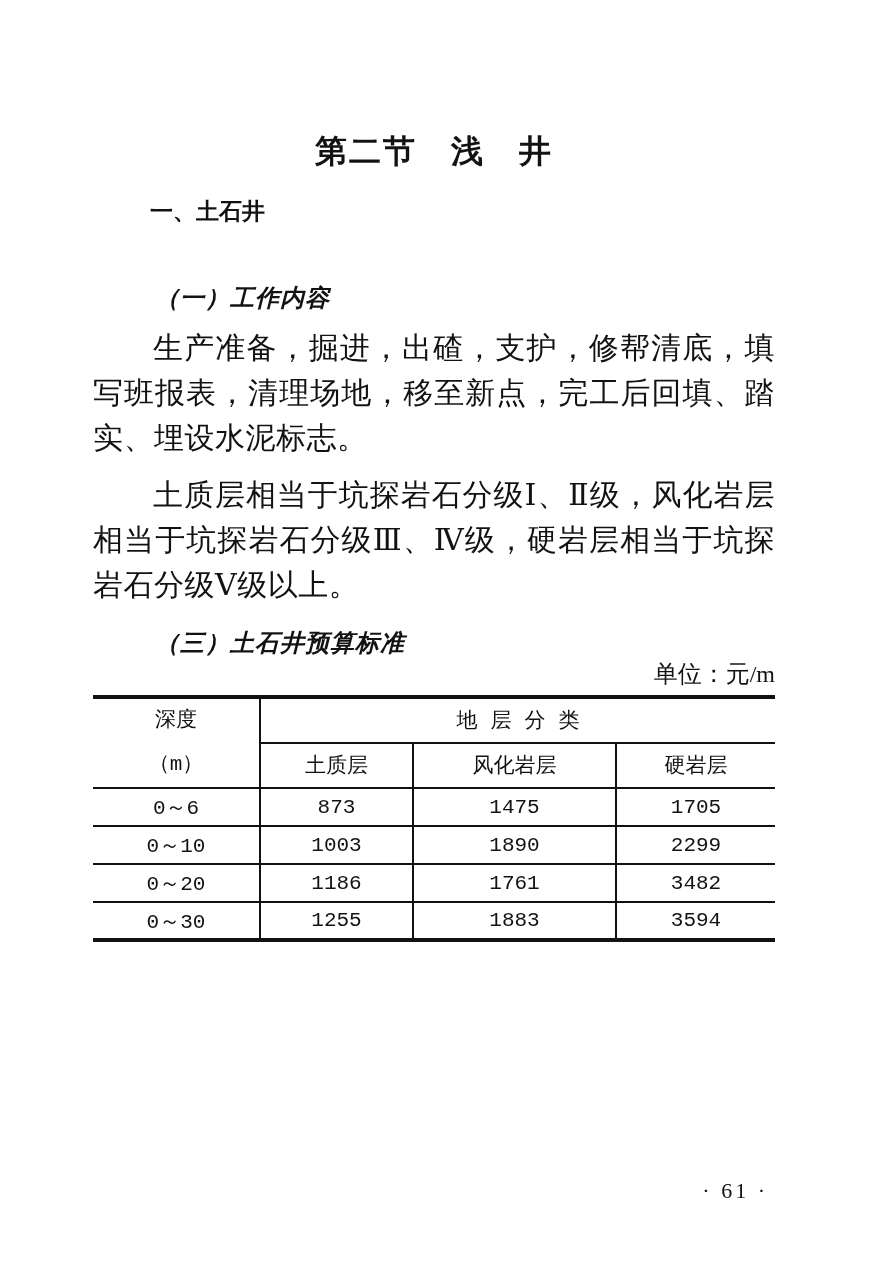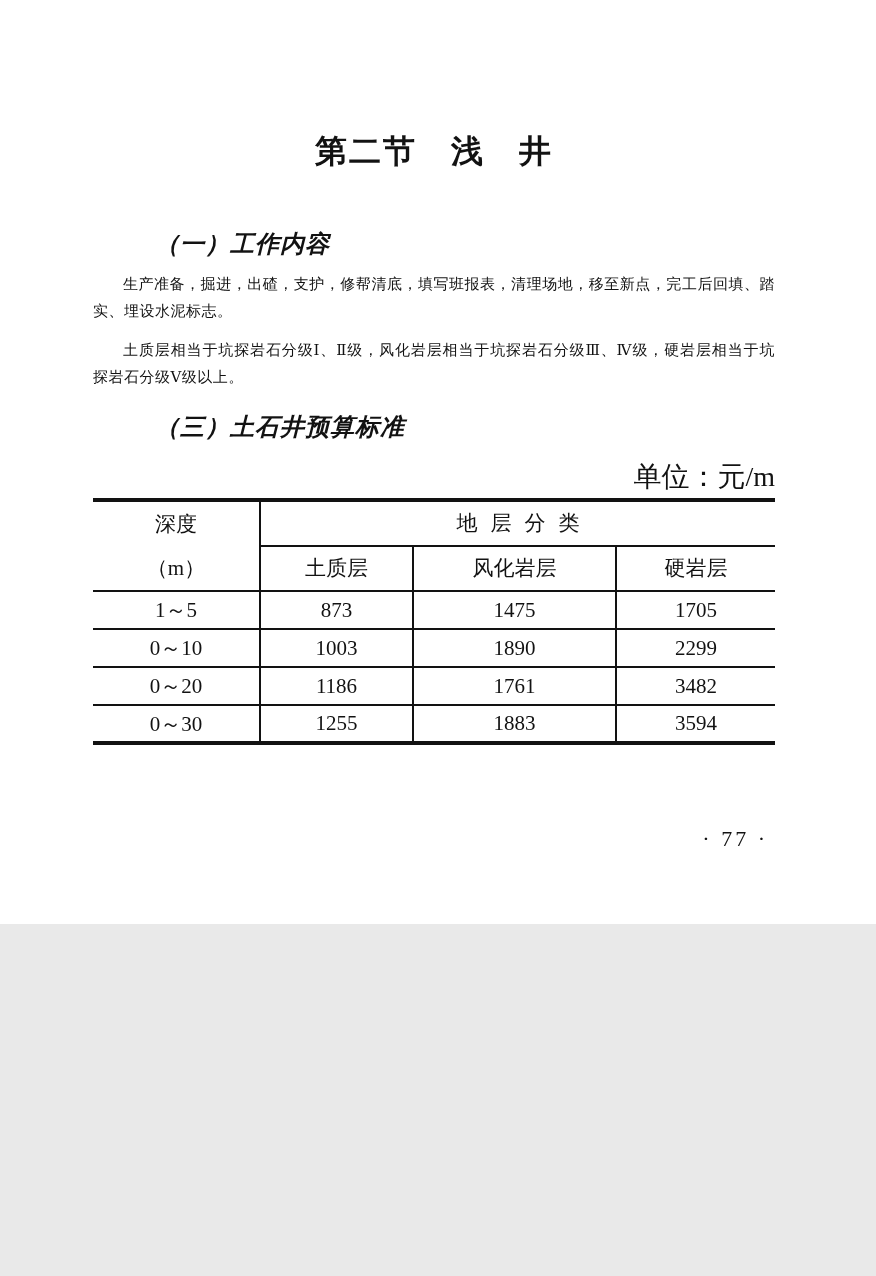--- a/index.html
+++ b/index.html
@@ -5,21 +5,21 @@
   :root{
     --ink:#121212;
     --paper:#ffffff;
     --serif:"Liberation Serif","DejaVu Serif",serif;
     --sans:"Liberation Sans","DejaVu Sans",sans-serif;
   }
   *{box-sizing:border-box;margin:0;padding:0;}
   html,body{background:#e9e9e9;}
   .page{
     position:relative;
-    width:876px;height:924px;
+    width:876px;height:1276px;
     margin:0 auto;
     background:var(--paper);
     color:var(--ink);
     padding:130px 101px 0 93px;
     overflow:hidden;
     font-family:var(--serif);
   }
   .doc-title{
     font-family:var(--sans);
     font-weight:bold;
@@ -40,52 +40,53 @@
     font-style:italic;           
     font-weight:bold;
     font-size:24px;
     line-height:29px;
     margin:58px 0 0 62px;
     letter-spacing:1px;
   }
   .sub-heading.tight{margin-top:36px;}
   .sub-heading.mid{margin-top:22px;}
   .body-text{
-    font-size:15px;
-    line-height:27px;
+    font-size:30px;
+    line-height:45px;
     margin-top:12px;
     text-indent:2em;
     text-align:justify;
     letter-spacing:0.5px;
   }
   .unit-label{
-    font-size:28px;
+    font-size:24px;
     line-height:30px;
     text-align:right;
-    margin-top:20px;
+    margin-top:1px;
   }
   table.budget-table{
     width:682px;
     margin-top:6px;
     border-collapse:collapse;
     table-layout:fixed;
     border-top:4px solid var(--ink);
     border-bottom:4px solid var(--ink);
   }
   .budget-table col.c1{width:167px;}
   .budget-table col.c2{width:153px;}
   .budget-table col.c3{width:203px;}
   .budget-table col.c4{width:159px;}
   .budget-table th,.budget-table td{
     border:2px solid var(--ink);
     font-weight:normal;
     font-size:21px;
     text-align:center;
     vertical-align:middle;
     padding:0;
+    font-family:Liberation Mono, monospace;
   }
   .budget-table tr > *:first-child{border-left:none;}
   .budget-table tr > *:last-child{border-right:none;}
   .budget-table thead tr.group-row th{height:45px;}
   .budget-table thead tr.subhead-row th{height:45px;}
   .budget-table tbody td{height:38px;}
   .group-cell{letter-spacing:13px;text-indent:13px;}
   .depth-cell div{line-height:44px;}
   .page-number{
     position:absolute;
@@ -95,20 +96,21 @@
     letter-spacing:3px;
   }
 </style>
 </head>
 <body>
 
 <div class="page">
 
   <h1 class="doc-title">第二节　浅　井</h1>
 
+  <h2 class="section-heading">一、土石井</h2>
 
   <h3 class="sub-heading">（一）工作内容</h3>
   <p class="body-text">生产准备，掘进，出碴，支护，修帮清底，填写班报表，清理场地，移至新点，完工后回填、踏实、埋设水泥标志。</p>
 
   <p class="body-text">土质层相当于坑探岩石分级Ⅰ、Ⅱ级，风化岩层相当于坑探岩石分级Ⅲ、Ⅳ级，硬岩层相当于坑探岩石分级Ⅴ级以上。</p>
 
   <h3 class="sub-heading mid">（三）土石井预算标准</h3>
 
   <div class="unit-label">单位：元/m</div>
 
@@ -128,21 +130,21 @@
         <th class="group-cell" colspan="3">地层分类</th>
       </tr>
       <tr class="subhead-row">
         <th>土质层</th>
         <th>风化岩层</th>
         <th>硬岩层</th>
       </tr>
     </thead>
     <tbody>
       <tr>
-        <td>1～5</td>
+        <td>0～6</td>
         <td>873</td>
         <td>1475</td>
         <td>1705</td>
       </tr>
       <tr>
         <td>0～10</td>
         <td>1003</td>
         <td>1890</td>
         <td>2299</td>
       </tr>
@@ -154,15 +156,15 @@
       </tr>
       <tr>
         <td>0～30</td>
         <td>1255</td>
         <td>1883</td>
         <td>3594</td>
       </tr>
     </tbody>
   </table>
 
-  <div class="page-number">· 77 ·</div>
+  <div class="page-number">· 61 ·</div>
 
 </div>
 
 </body></html>

